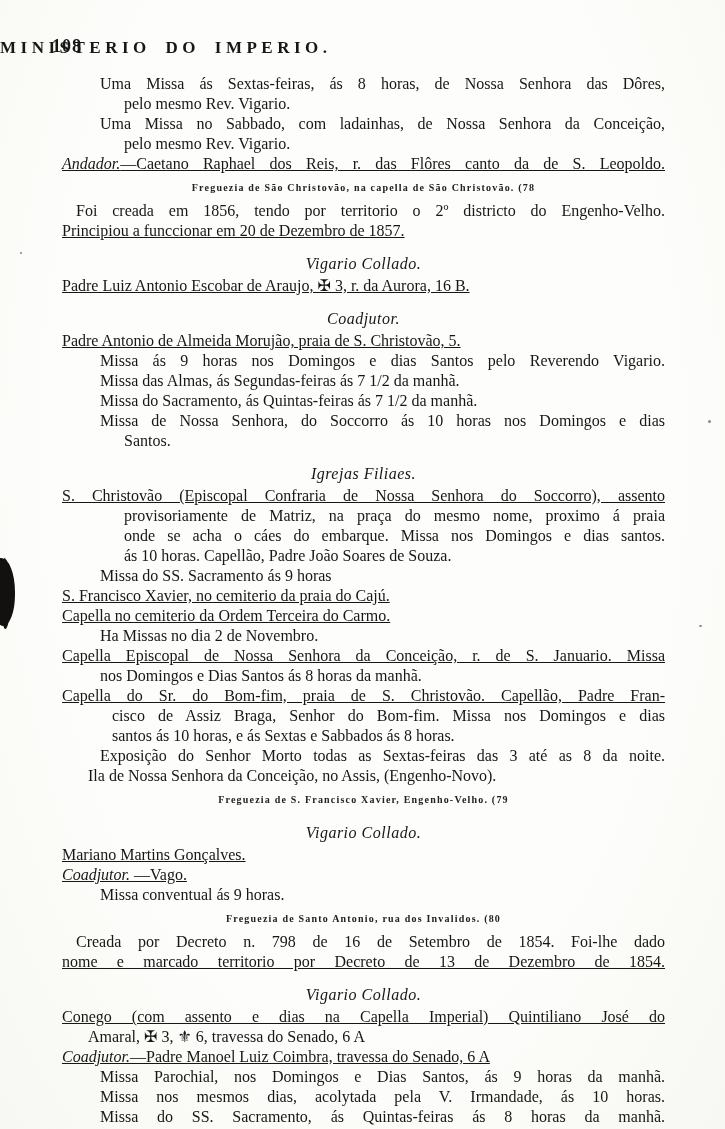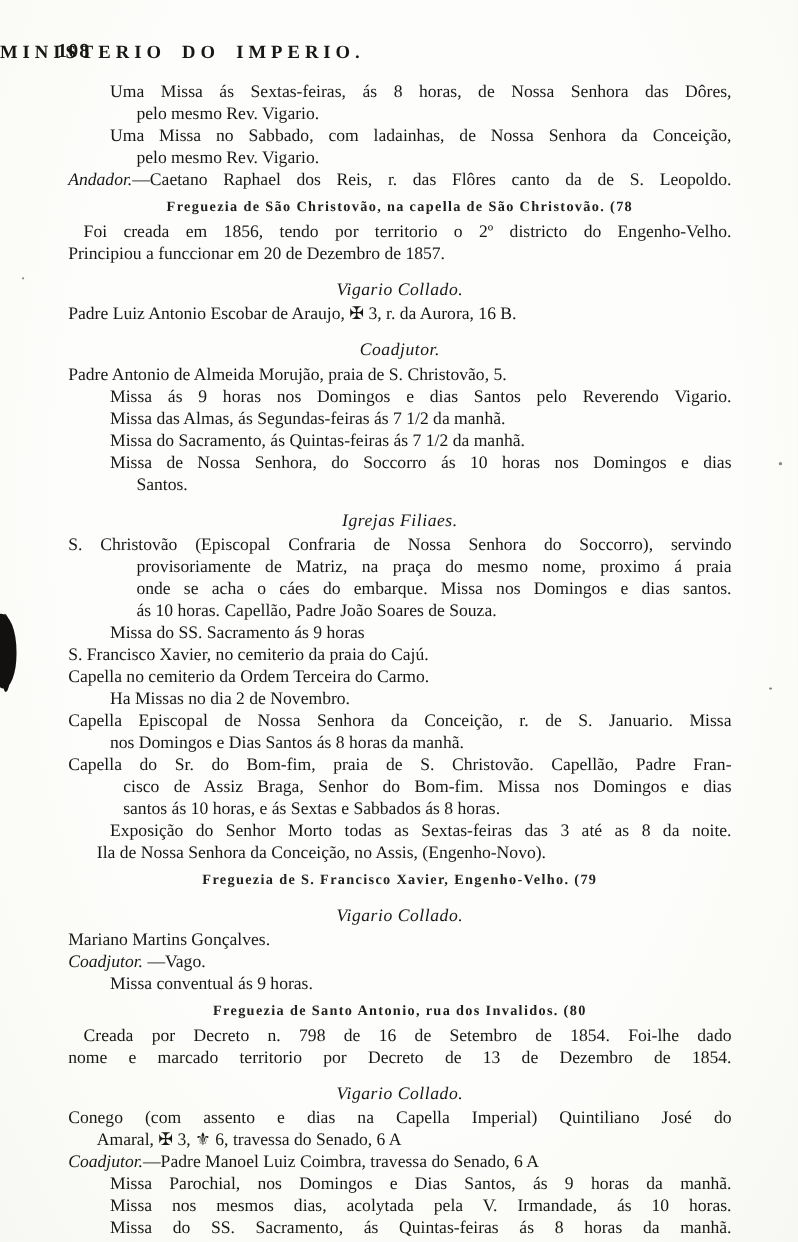--- a/index.html
+++ b/index.html
@@ -38,31 +38,31 @@
     word-spacing:6px;
   }
   .body-text{
     position:relative;
     margin:12px 0 0 62px;
     width:603px;
     font-size:16px;
     line-height:20px;
   }
   .line{min-height:20px;}
-  .flush{padding-left:0;}
+  .flush{padding-left:0;text-decoration:underline;}
   .sm{padding-left:14px;}
   .i15{padding-left:26px;}
   .p1{padding-left:38px;}
   .p2{padding-left:62px;}
   .c2{padding-left:50px;}
   .fill{text-align:justify;text-align-last:justify;}
   .head{
     font-weight:bold;
     text-align:center;
-    font-size:13px;
+    font-size:10px;
     letter-spacing:1.2px;
     margin:4px 0 3px;
     color:#22211f;
   }
   .cit{
     font-style:italic;
     text-align:center;
     margin:13px 0 2px;
     letter-spacing:0.5px;
   }
@@ -107,21 +107,21 @@
       <div class="line cit">Vigario Collado.</div>
       <div class="line flush">Padre Luiz Antonio Escobar de Araujo, ✠ 3, r. da Aurora, 16 B.</div>
       <div class="line cit">Coadjutor.</div>
       <div class="line flush">Padre Antonio de Almeida Morujão, praia de S. Christovão, 5.</div>
       <div class="line p1 fill">Missa ás 9 horas nos Domingos e dias Santos pelo Reverendo Vigario.</div>
       <div class="line p1">Missa das Almas, ás Segundas-feiras ás 7 1/2 da manhã.</div>
       <div class="line p1">Missa do Sacramento, ás Quintas-feiras ás 7 1/2 da manhã.</div>
       <div class="line p1 fill">Missa de Nossa Senhora, do Soccorro ás 10 horas nos Domingos e dias</div>
       <div class="line p2">Santos.</div>
       <div class="line cit">Igrejas Filiaes.</div>
-      <div class="line flush fill">S. Christovão (Episcopal Confraria de Nossa Senhora do Soccorro), servindo</div>
+      <div class="line flush fill">S. Christovão (Episcopal Confraria de Nossa Senhora do Soccorro), assento</div>
       <div class="line p2 fill">provisoriamente de Matriz, na praça do mesmo nome, proximo á praia</div>
       <div class="line p2 fill">onde se acha o cáes do embarque. Missa nos Domingos e dias santos.</div>
       <div class="line p2">ás 10 horas. Capellão, Padre João Soares de Souza.</div>
       <div class="line p1">Missa do SS. Sacramento ás 9 horas</div>
       <div class="line flush">S. Francisco Xavier, no cemiterio da praia do Cajú.</div>
       <div class="line flush">Capella no cemiterio da Ordem Terceira do Carmo.</div>
       <div class="line p1">Ha Missas no dia 2 de Novembro.</div>
       <div class="line flush fill">Capella Episcopal de Nossa Senhora da Conceição, r. de S. Januario. Missa</div>
       <div class="line p1">nos Domingos e Dias Santos ás 8 horas da manhã.</div>
       <div class="line flush fill">Capella do Sr. do Bom-fim, praia de S. Christovão. Capellão, Padre Fran-</div>

